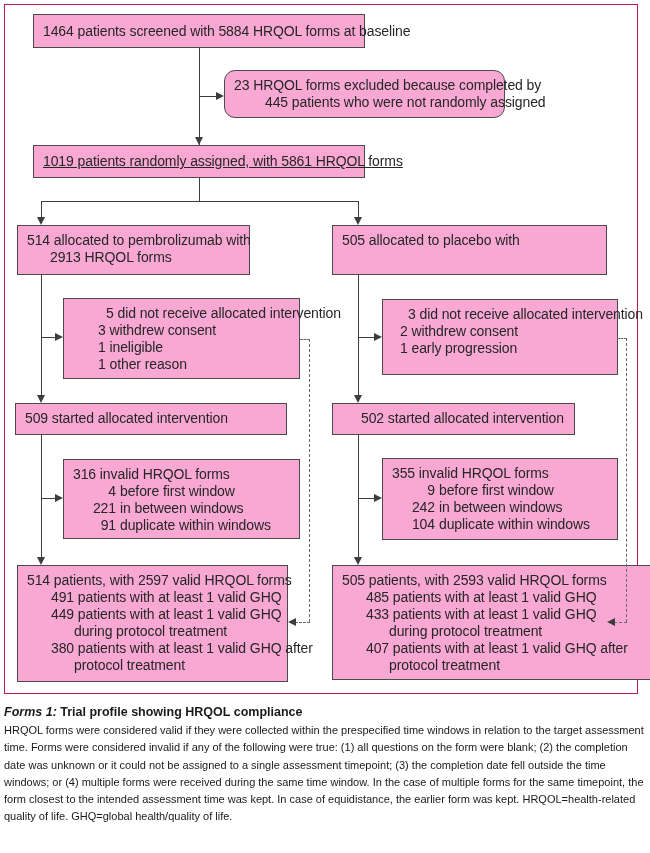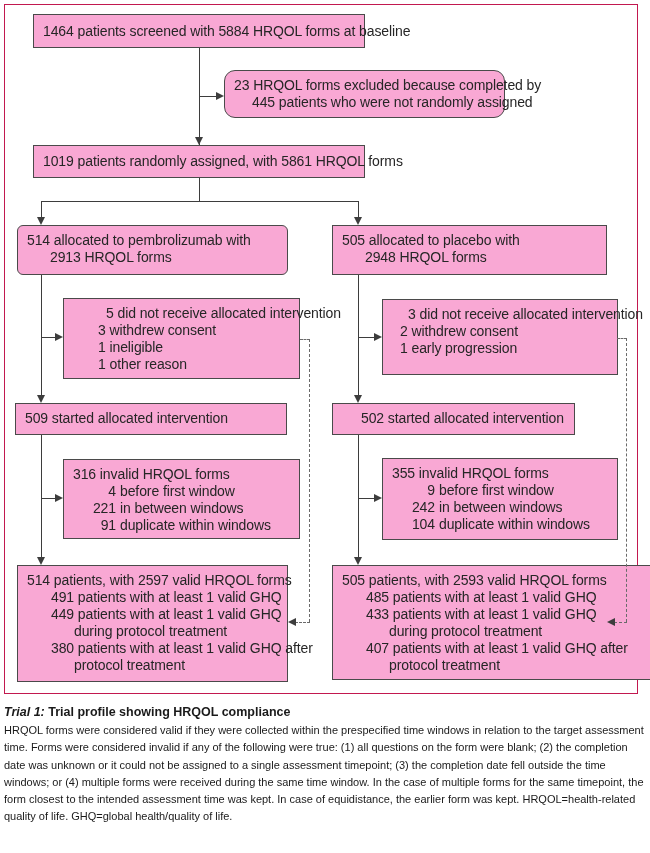--- a/index.html
+++ b/index.html
@@ -16,40 +16,40 @@
   }
   .frame{
     position:absolute;left:4px;top:4px;width:634px;height:690px;
     border:1.5px solid var(--frame);box-sizing:border-box;background:#fff;
   }
   .box{
     position:absolute;border:1.5px solid var(--boxborder);background:#f9a8d4;
     padding:6px 9px;box-sizing:border-box;font-size:14px;letter-spacing:-0.1px;
   }
   .ln{line-height:17px;white-space:nowrap;}
-  .i1{margin-left:18px;}   
+  .i1{margin-left:31px;}   
   .i2{margin-left:23px;}   
   .iMain{margin-left:16px;}
   .iSub{margin-left:8px;}  
   .i24{margin-left:24px;}  
   .i47{margin-left:47px;}  
   .num{display:inline-block;width:43px;text-align:right;margin-right:4px;}
   
   .v{position:absolute;width:0;border-left:1.5px solid var(--line);}
   .h{position:absolute;height:0;border-top:1.5px solid var(--line);}
   .dv{position:absolute;width:0;border-left:1px dashed var(--dash);}
   .dh{position:absolute;height:0;border-top:1px dashed var(--dash);}
   .ad{position:absolute;width:0;height:0;border-left:4.5px solid transparent;border-right:4.5px solid transparent;border-top:8px solid var(--line);}
   .ar{position:absolute;width:0;height:0;border-top:4.5px solid transparent;border-bottom:4.5px solid transparent;border-left:8px solid var(--line);}
   .al{position:absolute;width:0;height:0;border-top:4.5px solid transparent;border-bottom:4.5px solid transparent;border-right:8px solid var(--line);}
   
   .b-screened{left:33px;top:14px;width:332px;height:34px;padding-top:8px;}
   .b-excluded{left:224px;top:70px;width:281px;height:48px;border-radius:11px;}
-  .b-randomized{left:33px;top:145px;width:332px;height:33px;padding-top:7px;}
-  .b-allocL{left:17px;top:225px;width:271px;height:50px;border-radius:6px;}
+  .b-randomized{left:33px;top:145px;width:332px;height:33px;padding-top:7px;text-decoration:underline;}
+  .b-allocL{left:17px;top:225px;width:233px;height:50px;}
   .b-allocR{left:332px;top:225px;width:275px;height:50px;}
   .b-dnrL{left:63px;top:298px;width:237px;height:81px;padding-left:26px;}
   .b-dnrR{left:382px;top:299px;width:236px;height:76px;}
   .b-startL{left:15px;top:403px;width:272px;height:32px;}
   .b-startR{left:332px;top:403px;width:243px;height:32px;padding-left:28px;}
   .b-invL{left:63px;top:459px;width:237px;height:80px;}
   .b-invR{left:382px;top:458px;width:236px;height:82px;}
   .b-finL{left:17px;top:565px;width:271px;height:117px;}
   .b-finR{left:332px;top:565px;width:329px;height:115px;}
   
@@ -77,21 +77,20 @@
     <div class="ln">1019 patients randomly assigned, with 5861 HRQOL forms</div>
   </div>
 
   <div class="box b-allocL">
     <div class="ln">514 allocated to pembrolizumab with</div>
     <div class="ln i2">2913 HRQOL forms</div>
   </div>
 
   <div class="box b-allocR">
     <div class="ln">505 allocated to placebo with</div>
-    <div class="ln i2">2948 HRQOL forms</div>
   </div>
 
   <div class="box b-dnrL">
     <div class="ln iMain">5 did not receive allocated intervention</div>
     <div class="ln iSub">3 withdrew consent</div>
     <div class="ln iSub">1 ineligible</div>
     <div class="ln iSub">1 other reason</div>
   </div>
 
   <div class="box b-dnrR">
@@ -171,18 +170,18 @@
   <div class="dv" style="left:309px;top:339px;height:283px;"></div>
   <div class="dh" style="left:295px;top:622px;width:15px;"></div>
   <div class="al" style="left:288px;top:618px;"></div>
   <div class="dh" style="left:617px;top:338px;width:10px;"></div>
   <div class="dv" style="left:626px;top:338px;height:284px;"></div>
   <div class="dh" style="left:614px;top:622px;width:13px;"></div>
   <div class="al" style="left:607px;top:618px;"></div>
 
   <div class="caption">
     <div class="caption-title">
-      <span class="caption-label">Trial 1:</span>
+      <span class="caption-label">Forms 1:</span>
       <span>Trial profile showing HRQOL compliance</span>
     </div>
     <div class="caption-body">HRQOL forms were considered valid if they were collected within the prespecified time windows in relation to the target assessment time. Forms were considered invalid if any of the following were true: (1) all questions on the form were blank; (2) the completion date was unknown or it could not be assigned to a single assessment timepoint; (3) the completion date fell outside the time windows; or (4) multiple forms were received during the same time window. In the case of multiple forms for the same timepoint, the form closest to the intended assessment time was kept. In case of equidistance, the earlier form was kept. HRQOL=health-related quality of life. GHQ=global health/quality of life.</div>
   </div>
 </div>
 
 </body></html>

